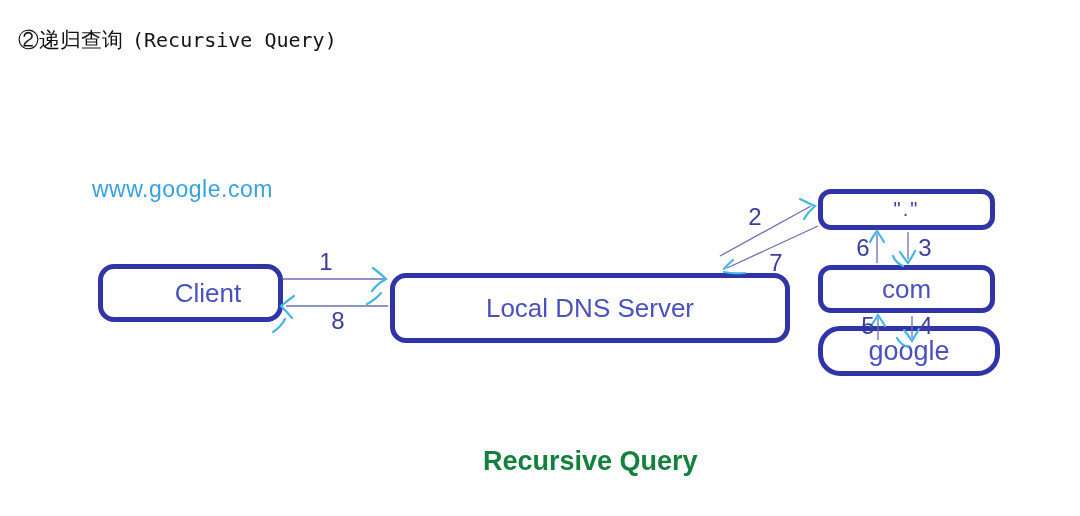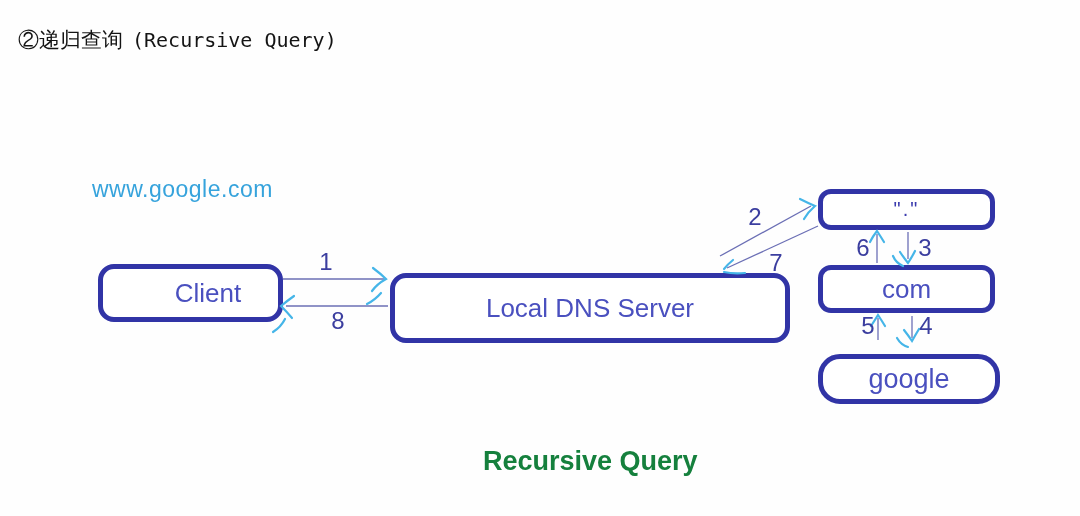--- a/index.html
+++ b/index.html
@@ -27,21 +27,21 @@
   .node{
     position:absolute;box-sizing:border-box;
     border:5px solid #3134a6;border-radius:16px;background:#ffffff;
     display:flex;align-items:center;justify-content:center;
     color:#4a50bf;
   }
   .node-client{left:98px;top:264px;width:185px;height:58px;font-size:26px;padding-left:35px;}
   .node-lds{left:390px;top:257px;width:400px;height:70px;font-size:26px;margin-top:16px;}
   .node-root{left:818px;top:189px;width:177px;height:41px;font-size:20px;color:#3b3bae;letter-spacing:2px;border-radius:13px;}
   .node-com{left:818px;top:265px;width:177px;height:48px;font-size:26px;border-radius:13px;}
-  .node-google{left:818px;top:354px;width:182px;height:50px;font-size:27px;border-radius:22px;}
+  .node-google{left:818px;top:326px;width:182px;height:50px;font-size:27px;border-radius:22px;}
   .overlay{position:absolute;left:0;top:0;pointer-events:none;}
   .ln{stroke:#6b6fb5;stroke-width:1.3;fill:none;}
   .hd{stroke:#45b5e8;stroke-width:2.2;fill:none;stroke-linecap:round;}
   .num{
     position:absolute;transform:translate(-50%,-50%);
     font-size:24px;color:#3b3e9f;font-family:"Liberation Sans",sans-serif;
   }
   .n1{left:326px;top:262px;}
   .n8{left:338px;top:321px;}
   .n2{left:755px;top:217px;}

